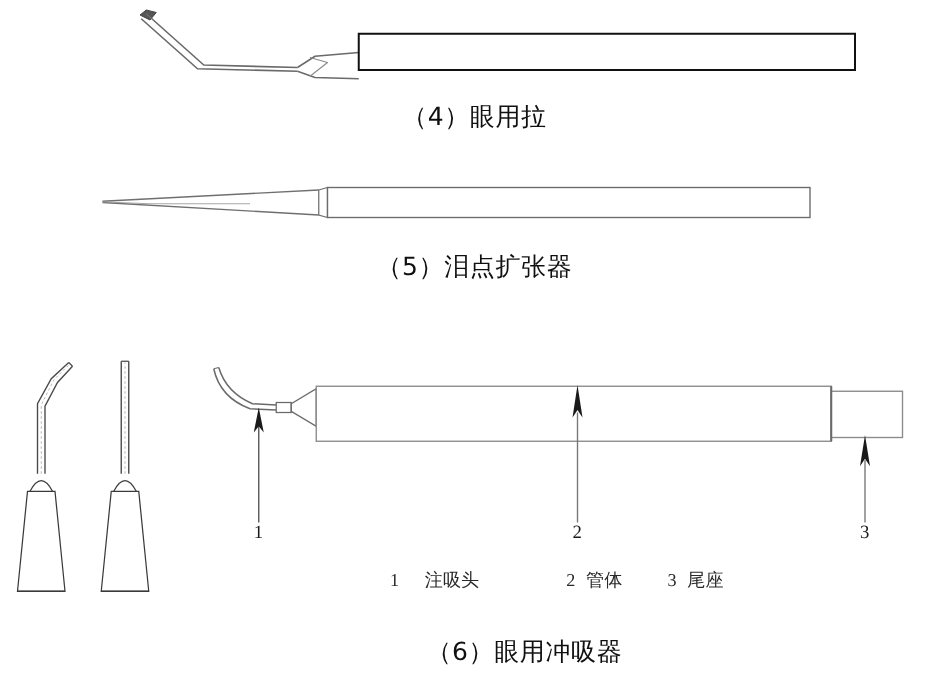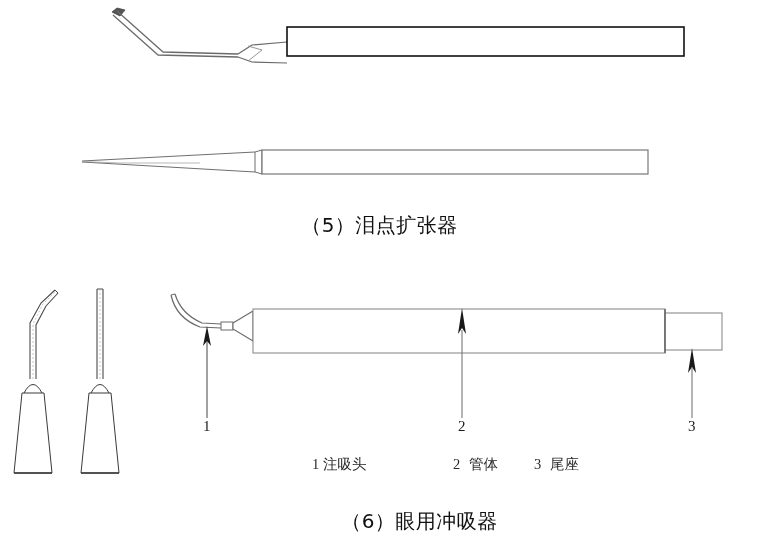--- a/index.html
+++ b/index.html
@@ -71,34 +71,35 @@
         <path d="M113,15 L158,55 L238,57" stroke="#6a6a6a" stroke-width="1.3" fill="none"></path>
 
         <path d="M238,54 L252,45 L287,42" stroke="#6a6a6a" stroke-width="1.2" fill="none"></path>
         <path d="M238,57 L252,62 L287,63" stroke="#6a6a6a" stroke-width="1.2" fill="none"></path>
         <path d="M248,46 L262,50 L248,61" stroke="#8a8a8a" stroke-width="0.9" fill="none"></path>
       </g>
 
       <rect x="287" y="27" width="397" height="29" fill="#ffffff" stroke="#111" stroke-width="1.6"></rect>
     </svg>
   </div>
+  <div class="caption" style="top:80px;">（4）眼用拉</div>
 
   <div class="fig" style="left:0; top:135px; width:759px; height:55px;">
     <svg width="759" height="55" viewBox="0 0 759 55">
 
       <path d="M82,26 L255,17" stroke="#6f6f6f" stroke-width="1.1" fill="none"></path>
       <path d="M82,27 L255,37" stroke="#6f6f6f" stroke-width="1.1" fill="none"></path>
       <path d="M82,26.5 L120,28 L200,28" stroke="#9a9a9a" stroke-width="0.7" fill="none"></path>
 
       <path d="M255,17 L262,15 L262,39 L255,37 Z" fill="#ffffff" stroke="#6f6f6f" stroke-width="1"></path>
 
       <rect x="262" y="15" width="386" height="24" fill="#ffffff" stroke="#6b6b6b" stroke-width="1.1"></rect>
     </svg>
   </div>
-  <div class="caption" style="top:212px;">（5）泪点扩张器</div>
+  <div class="caption" style="top:200px;">（5）泪点扩张器</div>
 
   <div class="fig" style="left:0; top:278px; width:759px; height:200px;">
     <svg width="759" height="200" viewBox="0 0 759 200">
 
       <g>
         <path d="M30,101 L30,45 L41,25 L55,12" stroke="#4a4a4a" stroke-width="1.1" fill="none"></path>
         <path d="M36,101 L36,47 L46,28 L58,15" stroke="#4a4a4a" stroke-width="1.1" fill="none"></path>
         <path d="M33,101 L33,46 L43,26 L56,13" stroke="#9f9f9f" stroke-width="0.6" stroke-dasharray="2,2" fill="none"></path>
         <path d="M55,12 L58,15" stroke="#4a4a4a" stroke-width="1"></path>
 
@@ -148,21 +149,21 @@
     </svg>
   </div>
 
   <div class="callout-num" style="left:203px; top:418px;">1</div>
   <div class="callout-num" style="left:458px; top:418px;">2</div>
   <div class="callout-num" style="left:688px; top:418px;">3</div>
 
   <div class="legend-row" style="top:455px;">
     <span class="legend-item" style="left:312px;">
       <span>1</span>
-      <span style="margin-left:0;">注吸头</span>
+      <span style="margin-left:17px;">注吸头</span>
     </span>
     <span class="legend-item" style="left:453px;">
       <span>2</span>
       <span style="margin-left:5px;">管体</span>
     </span>
     <span class="legend-item" style="left:534px;">
       <span>3</span>
       <span style="margin-left:5px;margin-top:24px;">尾座</span>
     </span>
   </div>

